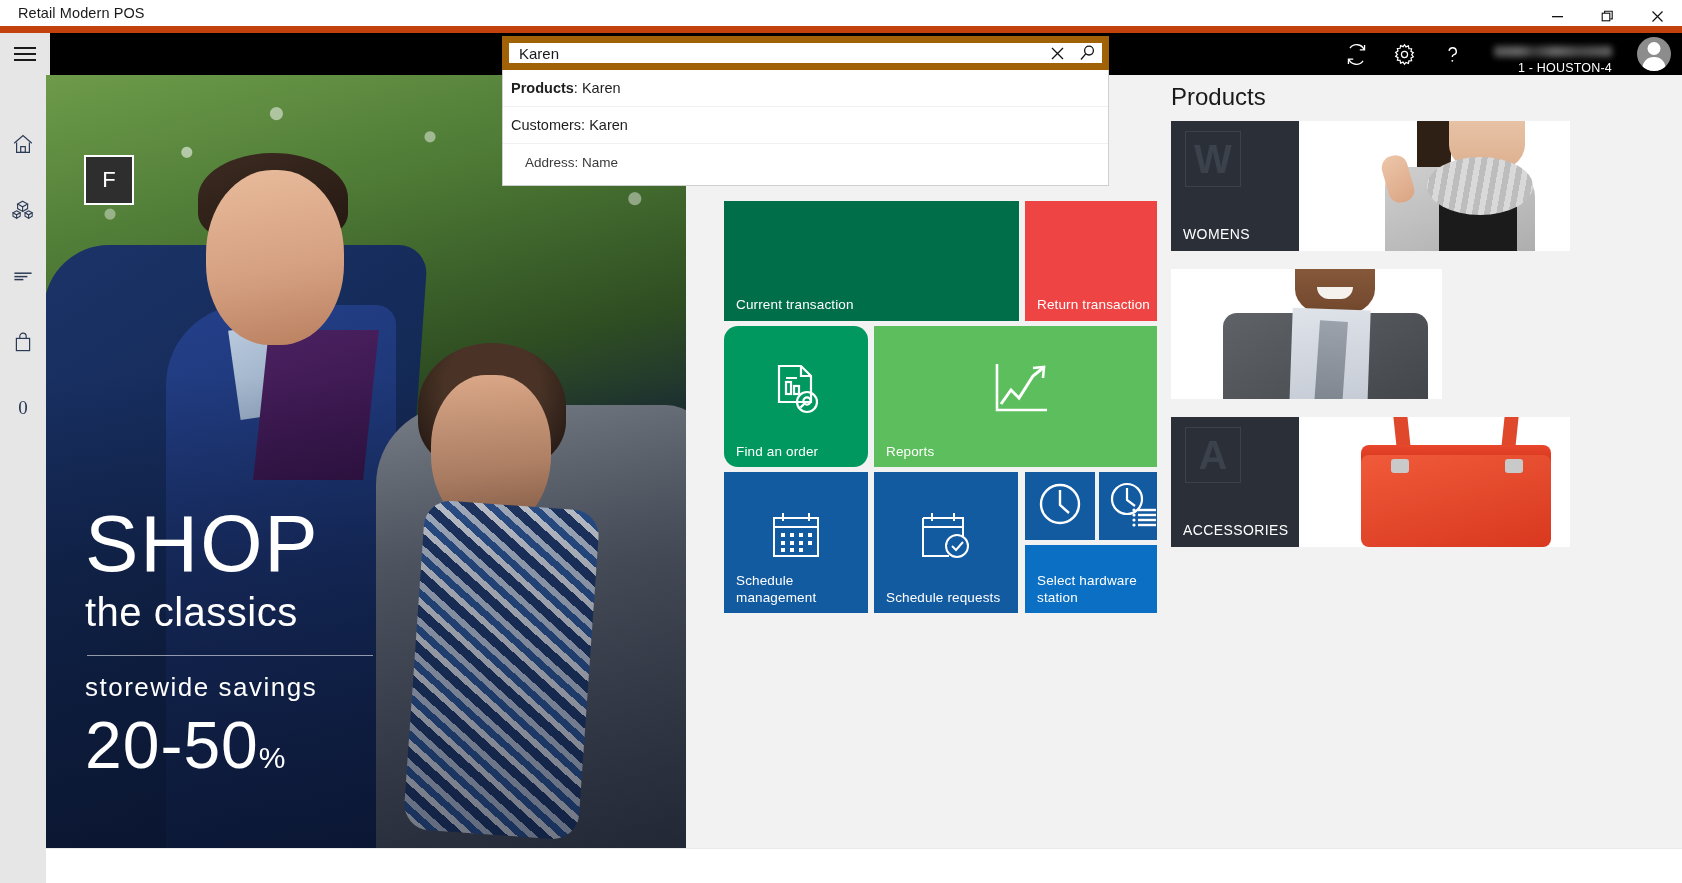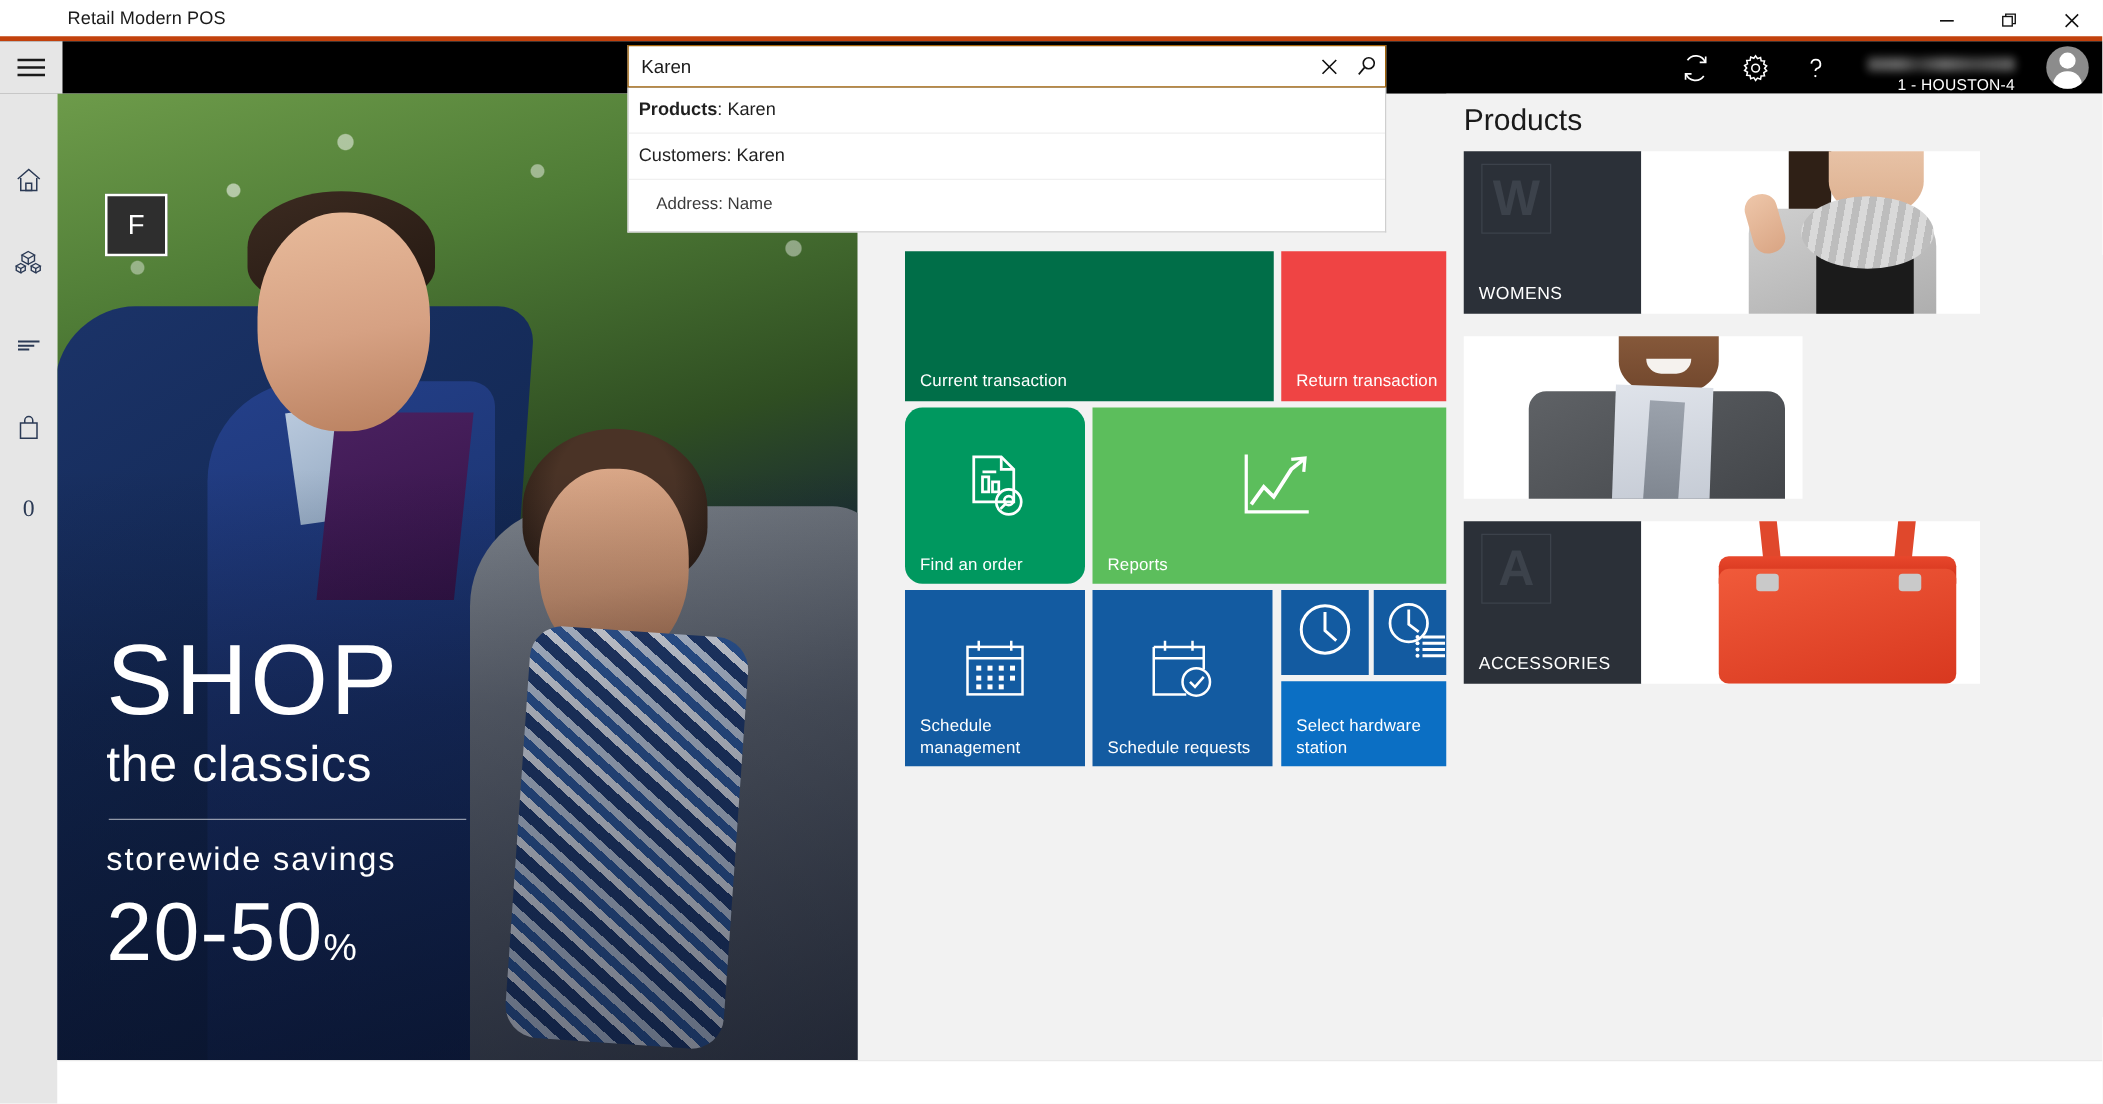--- a/index.html
+++ b/index.html
@@ -9,22 +9,22 @@
     overflow: hidden;
     font-family: "Liberation Sans", sans-serif;
     background: #ffffff;
   }
 
   
   .window { position: relative; width: 1682px; height: 883px; background:#ffffff; }
 
   .titlebar {
     position: absolute; top:0; left:0; width:1682px; height:33px;
-    background:#ffffff; border-bottom:4px solid #c2410c;
-    display:flex; align-items:center;padding-left:36px;
+    background:#ffffff; border-bottom:7px solid #c2410c;
+    display:flex; align-items:center;
   }
   .titlebar-text {
     margin-left:18px; font-size:14.5px; color:#1a1a1a; letter-spacing:.1px;
   }
   .win-controls { position:absolute; right:0; top:0; height:33px; display:flex; }
   .win-btn {
     width:50px; height:33px; display:flex; align-items:center; justify-content:center;
     color:#111; font-size:15px; line-height:1;
   }
 
@@ -69,21 +69,21 @@
     width:34px; height:34px; border-radius:50%; background:#8c8c8c; position:relative; overflow:hidden;
   }
   .avatar .head { position:absolute; left:50%; top:5px; transform:translateX(-50%);
     width:13px; height:13px; border-radius:50%; background:#ffffff; }
   .avatar .body { position:absolute; left:50%; top:20px; transform:translateX(-50%);
     width:23px; height:18px; border-radius:11px 11px 0 0; background:#ffffff; }
 
   
   .searchbox {
     position:absolute; left:502px; top:36px; width:607px; height:34px;
-    background:#ffffff; border:1px solid #a16207; display:flex; align-items:center;
+    background:#ffffff; border:7px solid #a16207; display:flex; align-items:center;
     z-index:40;
   }
   .search-input {
     flex:1; border:none; outline:none; height:32px; padding:0 8px 0 10px;
     font-family:"Liberation Sans", sans-serif; font-size:15px; color:#1a1a1a; background:transparent;
   }
   .search-btn {
     width:30px; height:32px; display:flex; align-items:center; justify-content:center;
     color:#111; background:transparent; border:none;
   }
@@ -226,21 +226,21 @@
 
   
   .products {
     position:absolute; left:1111px; top:0; width:525px; height:808px; background:#f2f2f2;
   }
   .products-title {
     position:absolute; left:14px; top:8px; font-size:24px; font-weight:300; color:#1a1a1a;
   }
   .pcat { position:absolute; display:flex; }
   .pcat-tile {
-    width:142px; height:130px; background:#2b3038; position:relative;
+    width:128px; height:130px; background:#2b3038; position:relative;
   }
   .pcat-letter {
     position:absolute; left:14px; top:10px; width:56px; height:56px;
     border:1px solid #3c424b; color:#3c424b; font-size:40px; font-weight:bold;
     display:flex; align-items:center; justify-content:center;
   }
   .pcat-name {
     position:absolute; left:12px; bottom:9px; color:#ffffff; font-size:14px; letter-spacing:.4px;
   }
   .pcat-photo { width:271px; height:130px; background:#ffffff; position:relative; overflow:hidden; }

